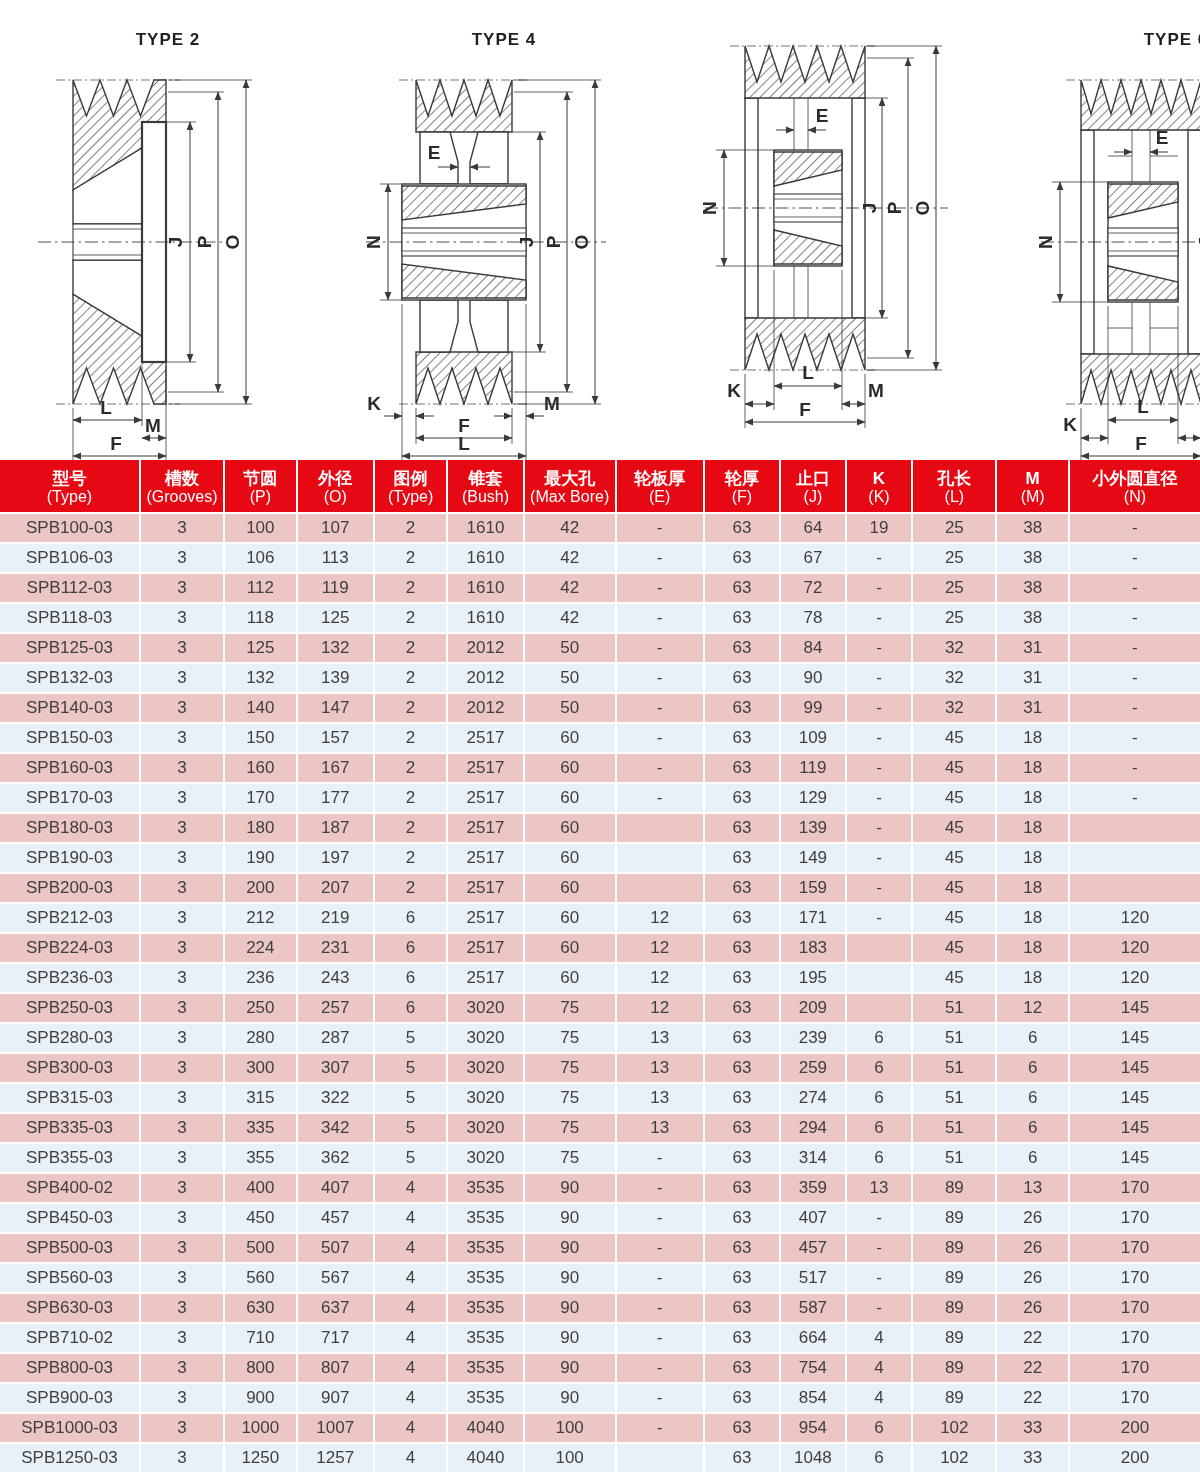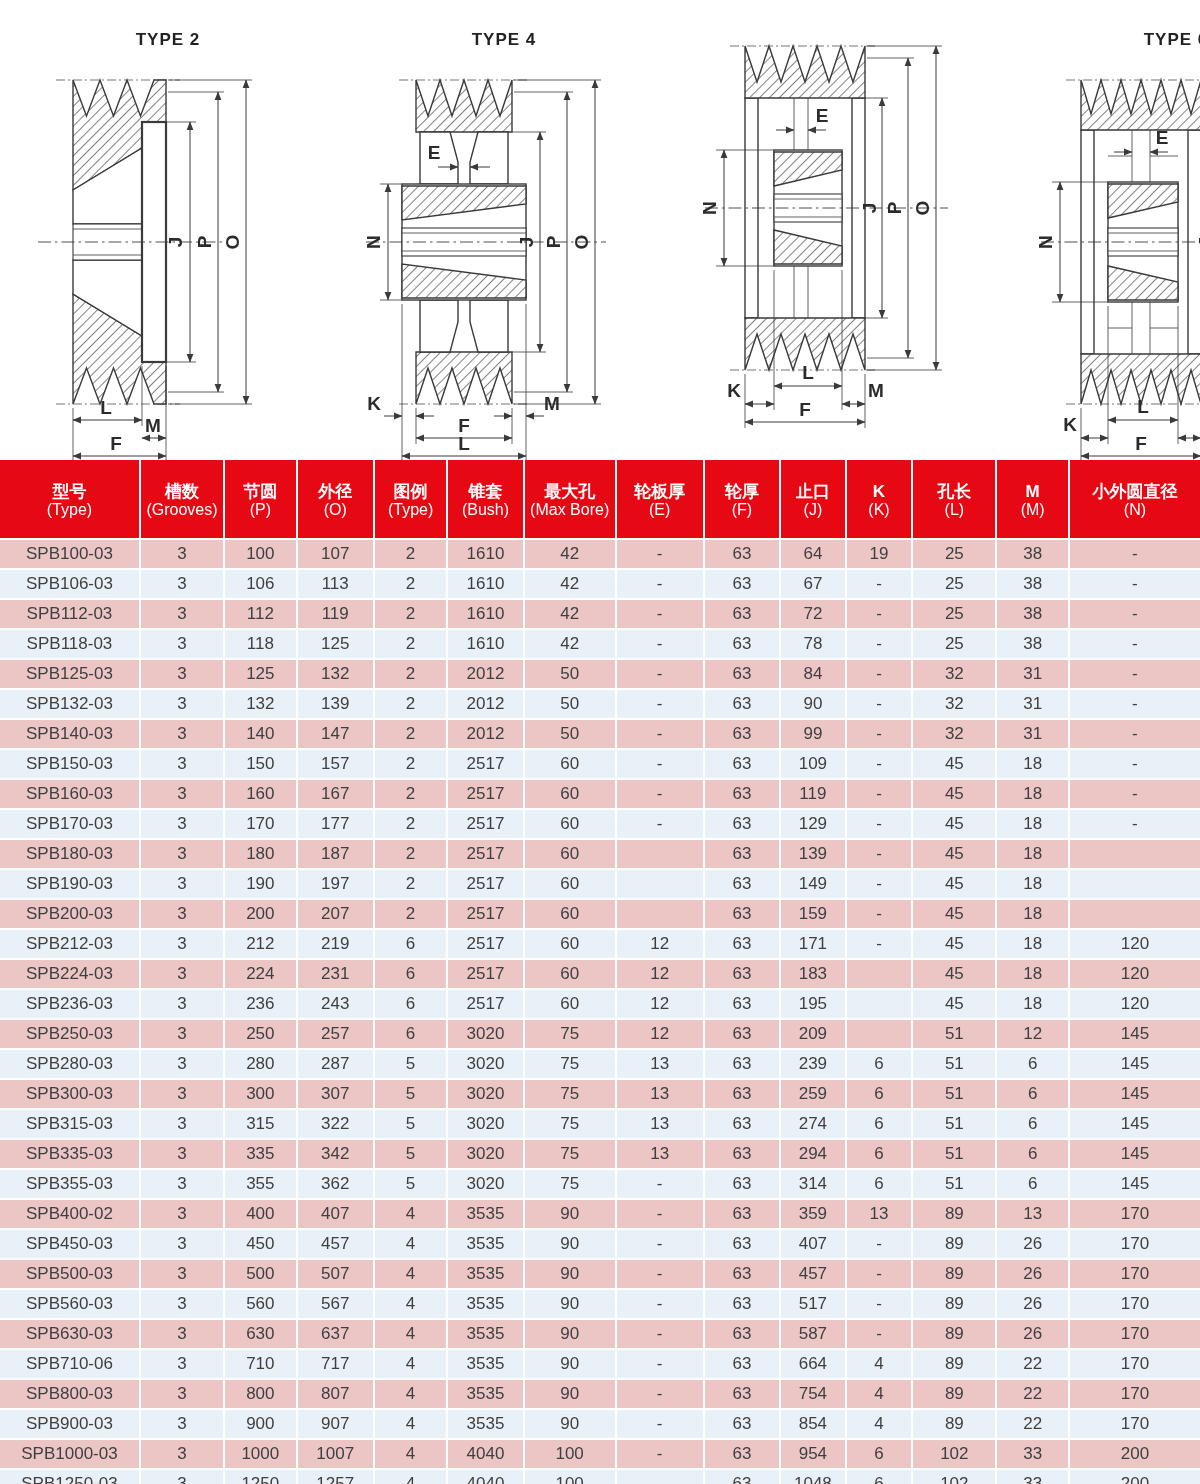--- a/index.html
+++ b/index.html
@@ -17,21 +17,21 @@
   .e{stroke:#3a3a3a;stroke-width:0.8;fill:none;}
   .d{stroke:#3a3a3a;stroke-width:1;fill:none;}
   .cl{stroke:#3a3a3a;stroke-width:0.9;fill:none;stroke-dasharray:13 4 2.5 4;}
   .cl2{stroke:#3a3a3a;stroke-width:0.7;fill:none;stroke-dasharray:9 3 2 3;}
   .lb{font-family:"Liberation Sans",sans-serif;font-size:19px;font-weight:600;fill:#2b2b2b;}
   
   .spec-table{width:1200px;margin-top:10px;}
   .thead,.tr{display:grid;
     grid-template-columns:142fr 84fr 72fr 77fr 73fr 76fr 92fr 88fr 76fr 65fr 66fr 84fr 72fr 133fr;
     column-gap:2px;margin-bottom:2px;}
-  .th{background:#e60914;color:#fff;height:78px;display:flex;flex-direction:column;
+  .th{background:#e60914;color:#fff;height:52px;display:flex;flex-direction:column;
       align-items:center;justify-content:center;text-align:center;}
   .th .zh{font-size:17px;font-weight:bold;line-height:20px;}
   .th .en{font-size:16px;line-height:15px;}
   .td{height:28px;display:flex;align-items:center;justify-content:center;
       font-size:17px;color:#3f3f3f;}
   .tr.odd .td{background:#ecc5c5;}
   .tr.even .td{background:#e8f1f8;}
 </style>
 </head>
 <body>
@@ -688,21 +688,21 @@
           <div class="td">90</div>
           <div class="td">-</div>
           <div class="td">63</div>
           <div class="td">587</div>
           <div class="td">-</div>
           <div class="td">89</div>
           <div class="td">26</div>
           <div class="td">170</div>
         </div>
         <div class="tr even">
-          <div class="td">SPB710-06</div>
+          <div class="td">SPB710-02</div>
           <div class="td">3</div>
           <div class="td">710</div>
           <div class="td">717</div>
           <div class="td">4</div>
           <div class="td">3535</div>
           <div class="td">90</div>
           <div class="td">-</div>
           <div class="td">63</div>
           <div class="td">664</div>
           <div class="td">4</div>

